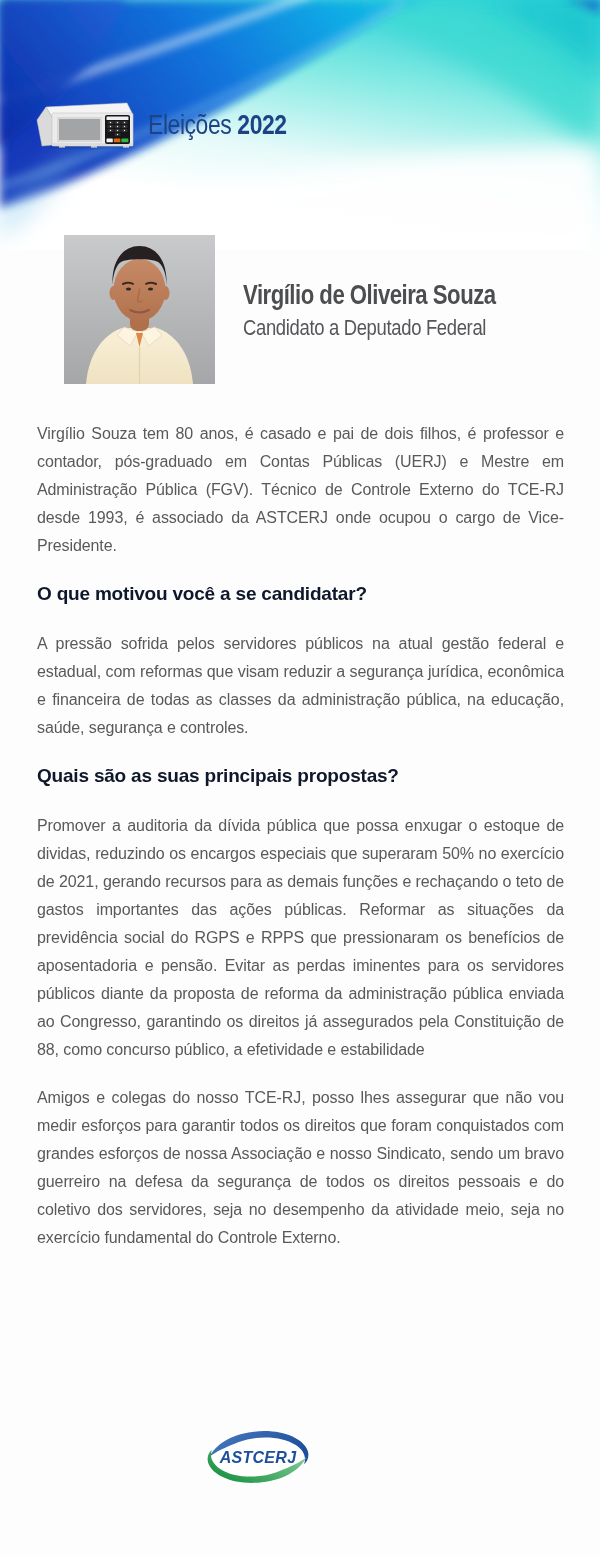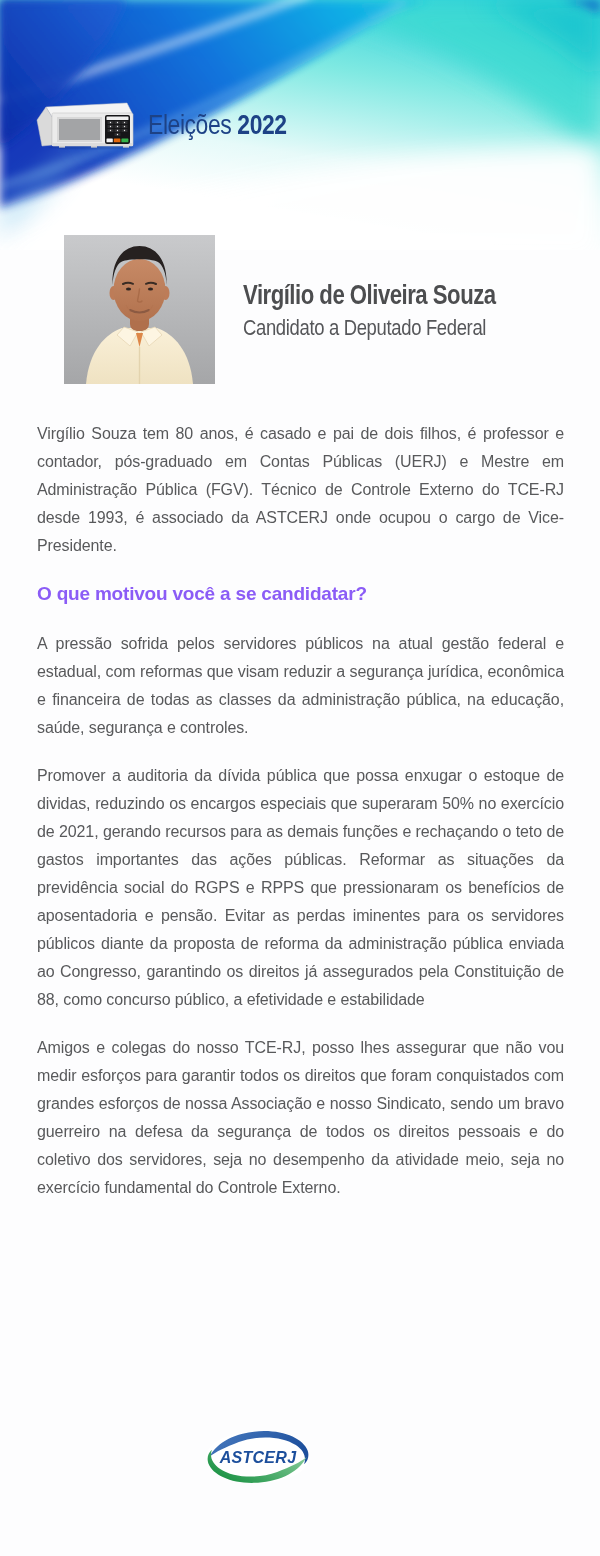--- a/index.html
+++ b/index.html
@@ -21,21 +21,21 @@
   .profile-text { margin-left:28px; padding-top:45px; transform:scaleX(0.82); transform-origin:left top; }
   .candidate-name { font-size:27px; font-weight:700; color:#4c4d4f; letter-spacing:-0.6px; white-space:nowrap; }
   .candidate-role { font-size:22.5px; font-weight:400; color:#555659; letter-spacing:-0.4px; margin-top:4px; white-space:nowrap; }
 
   .article {
     position:absolute; top:420px; left:37px; width:527px;
     color:#58595b; font-size:16px; line-height:28px; text-align:justify; letter-spacing:-0.1px;
   }
   .article p { margin:0 0 20px 0; }
   .article h2 {
-    font-size:19px; line-height:28px; font-weight:700; color:#8b5cf6;
+    font-size:19px; line-height:28px; font-weight:700; color:#0f172a;
     margin:0 0 22px 0; text-align:justify; letter-spacing:-0.2px;
   }
   .logo-wrap { position:absolute; top:1428px; left:0; width:515px; display:flex; justify-content:center; }
 </style>
 </head>
 <body>
 
 <div class="page">
 
   <svg class="banner" width="600" height="250" viewBox="0 0 600 250" aria-hidden="true">
@@ -168,20 +168,21 @@
       <div class="candidate-role">Candidato a Deputado Federal</div>
     </div>
   </div>
 
   <div class="article">
     <p>Virgílio Souza tem 80 anos, é casado e pai de dois filhos, é professor e contador, pós-graduado em Contas Públicas (UERJ) e Mestre em Administração Pública (FGV). Técnico de Controle Externo do TCE-RJ desde 1993, é associado da ASTCERJ onde ocupou o cargo de Vice-Presidente.</p>
 
     <h2>O que motivou você a se candidatar?</h2>
     <p>A pressão sofrida pelos servidores públicos na atual gestão federal e estadual, com reformas que visam reduzir a segurança jurídica, econômica e financeira de todas as classes da administração pública, na educação, saúde, segurança e controles.</p>
 
+    <h2>Quais são as suas principais propostas?</h2>
     <p>Promover a auditoria da dívida pública que possa enxugar o estoque de dividas, reduzindo os encargos especiais que superaram 50% no exercício de 2021, gerando recursos para as demais funções e rechaçando o teto de gastos importantes das ações públicas. Reformar as situações da previdência social do RGPS e RPPS que pressionaram os benefícios de aposentadoria e pensão. Evitar as perdas iminentes para os servidores públicos diante da proposta de reforma da administração pública enviada ao Congresso, garantindo os direitos já assegurados pela Constituição de 88, como concurso público, a efetividade e estabilidade</p>
 
     <p>Amigos e colegas do nosso TCE-RJ, posso lhes assegurar que não vou medir esforços para garantir todos os direitos que foram conquistados com grandes esforços de nossa Associação e nosso Sindicato, sendo um bravo guerreiro na defesa da segurança de todos os direitos pessoais e do coletivo dos servidores, seja no desempenho da atividade meio, seja no exercício fundamental do Controle Externo.</p>
   </div>
 
   <div class="logo-wrap">
     <svg width="114" height="58" viewBox="0 0 220 112" aria-hidden="true">
       <defs>
         <linearGradient id="lgLb" x1="0" y1="0" x2="1" y2="0.4">
           <stop offset="0" stop-color="#4a7cc0"></stop>

